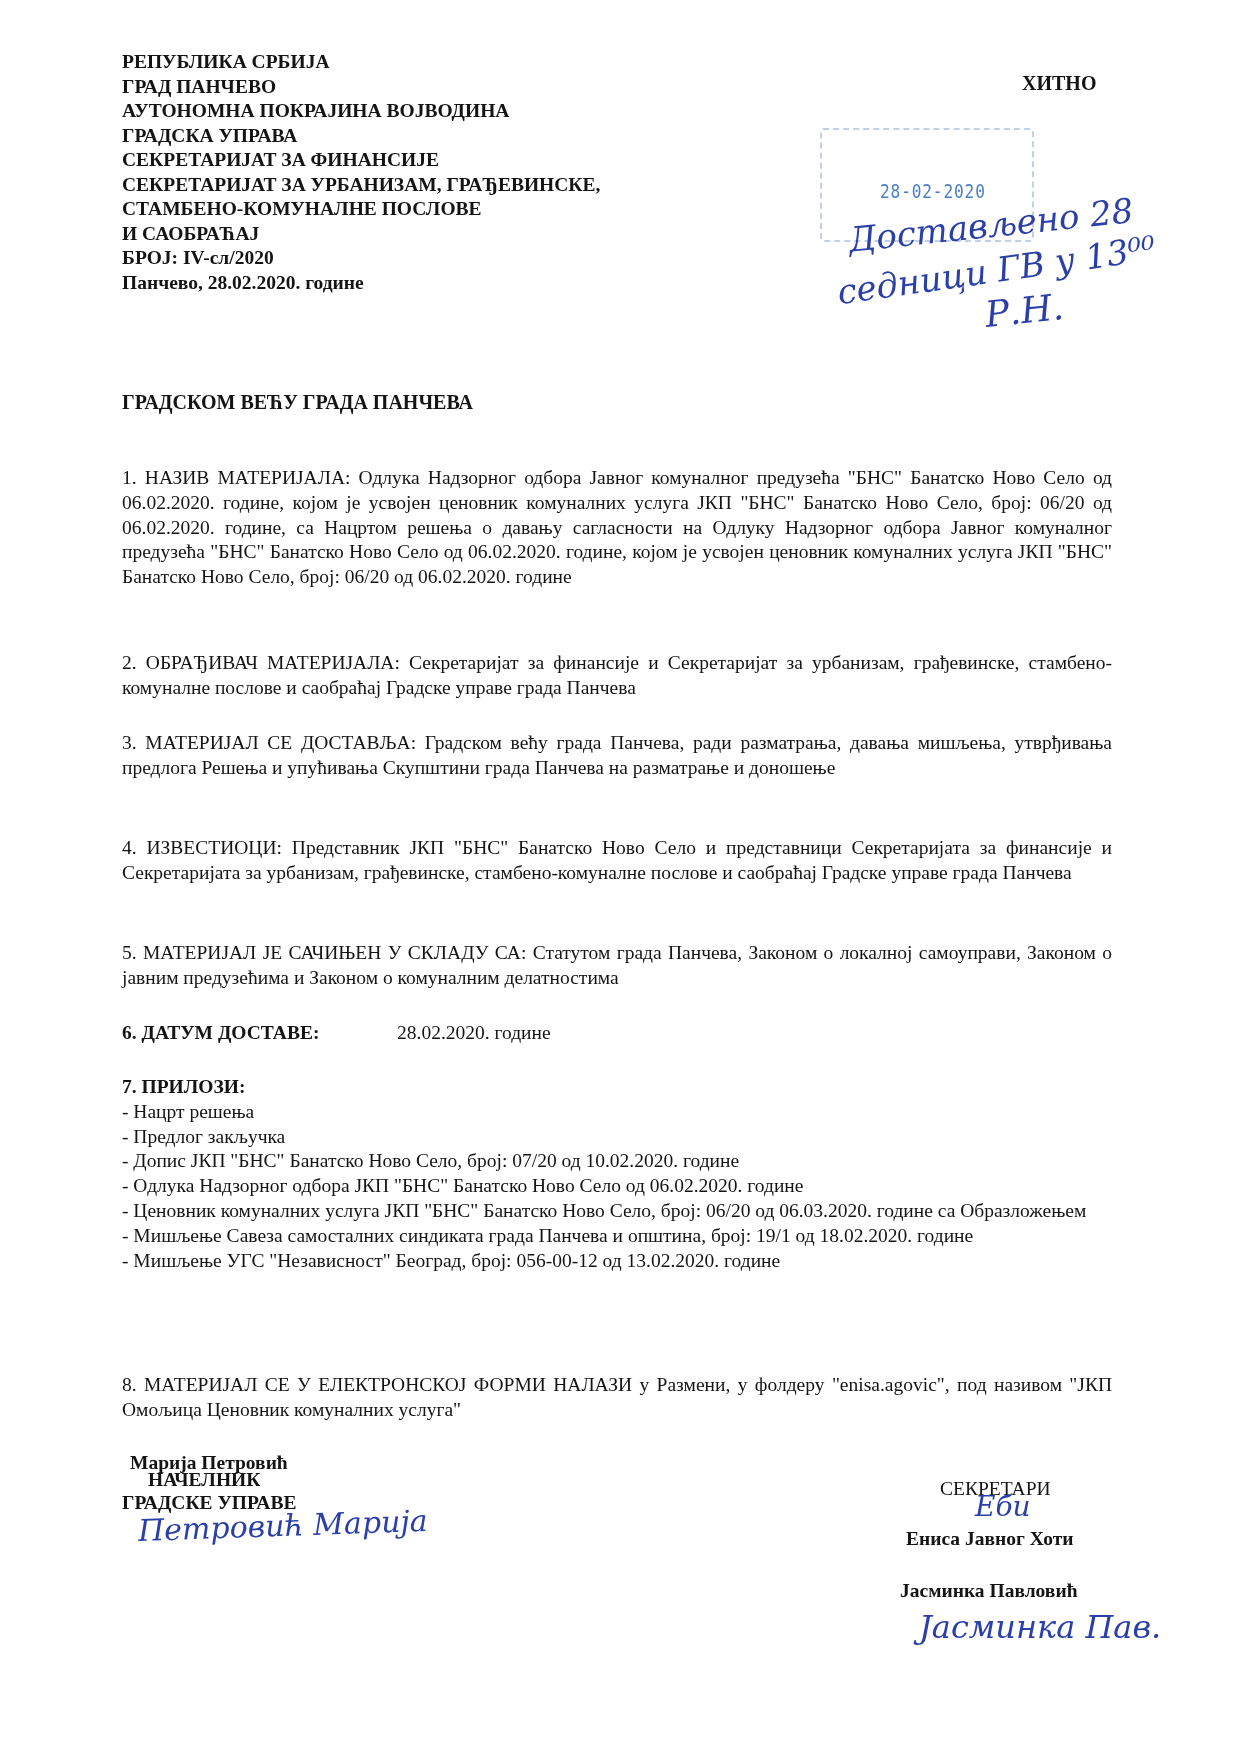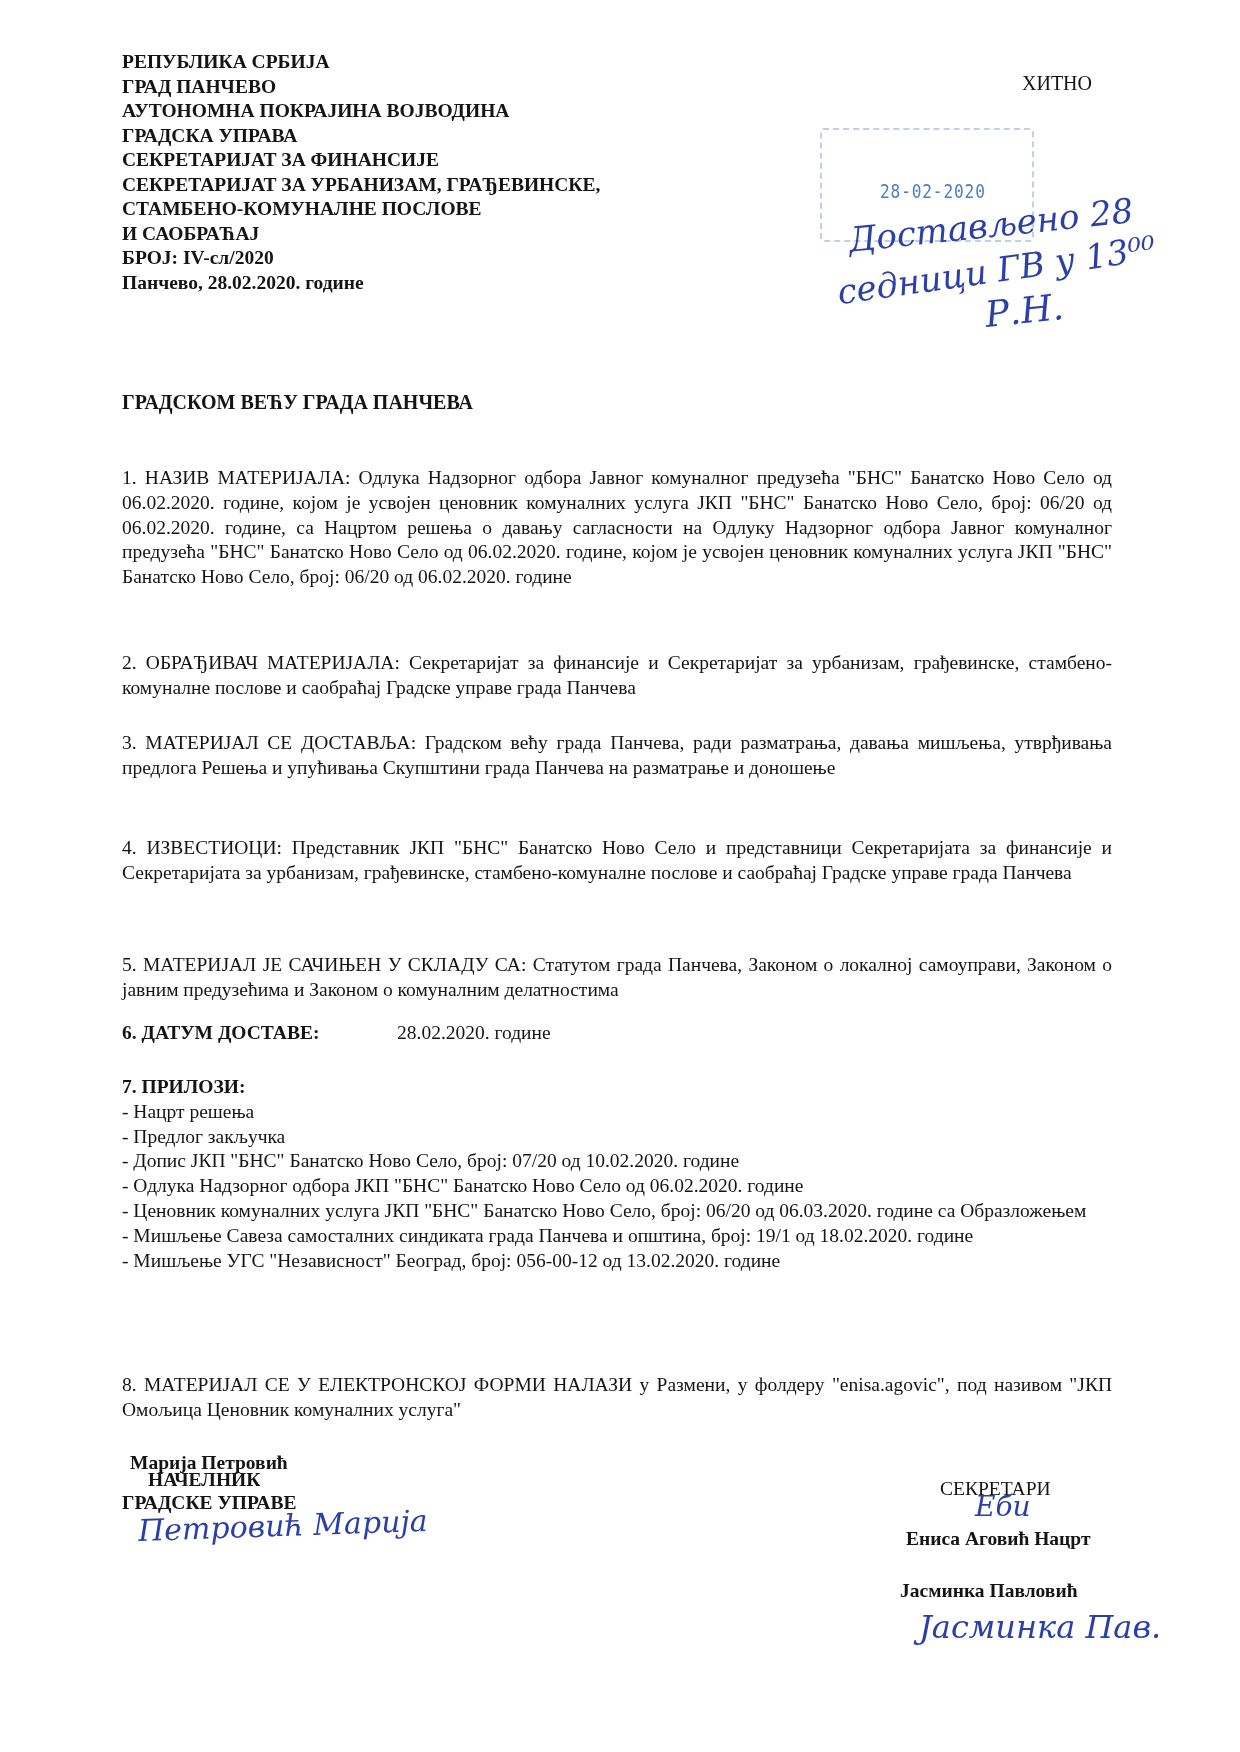--- a/index.html
+++ b/index.html
@@ -6,21 +6,21 @@
     body {
       width: 1240px; height: 1752px; position: relative; overflow: hidden;
       font-family: "Liberation Serif", "DejaVu Serif", serif; color: #141414;
     }
     .abs { position: absolute; }
     .header-block {
       left: 122px; top: 50px; font-weight: bold; font-size: 19.5px; line-height: 24.5px;
     }
     .header-block div { white-space: nowrap; }
     .urgent {
-      left: 1022px; top: 72px; font-weight: normal; font-size: 20px;
+      left: 1022px; top: 72px; font-weight: bold; font-size: 20px;
     }
     .stamp {
       left: 820px; top: 128px; width: 210px; height: 110px;
       border: 2px dashed rgba(120,150,200,0.45);
       border-radius: 3px;
     }
     .stamp-date {
       left: 880px; top: 180px; font-family: "DejaVu Sans Mono", monospace; font-size: 19px;
       color: #4a7fc8; letter-spacing: 1px; transform: scaleX(0.85); transform-origin: left;
     }
@@ -35,21 +35,21 @@
     }
     .body-text {
       left: 122px; width: 990px; font-size: 19.5px; line-height: 24.8px; text-align: justify;
     }
     .body-text b { font-weight: normal; }
     .narrow { font-family: "Liberation Sans Narrow", "Liberation Serif", serif; }
     .sec1 { top: 466px; }
     .sec2 { top: 651px; }
     .sec3 { top: 731px; }
     .sec4 { top: 836px; }
-    .sec5 { top: 941px; margin-top: 12px; }
+    .sec5 { top: 941px; }
     .sec6 { top: 1021px; font-size: 19.5px; }
     .sec6 .label { font-weight: bold; display: inline-block; width: 275px; }
     .sec7 { top: 1075px; }
     .sec7 .title { font-weight: bold; }
     .sec7 .item { text-align: justify; }
     .sec8 { top: 1373px; }
     .sign-left-title {
       left: 148px; top: 1468px; font-weight: bold; font-size: 19.5px; line-height: 24px;
     }
     .sign-left-title2 { left: 122px; top: 1492px; font-weight: bold; font-size: 19.5px; text-align: right; }
@@ -126,15 +126,15 @@
   <b>8. МАТЕРИЈАЛ СЕ У ЕЛЕКТРОНСКОЈ ФОРМИ НАЛАЗИ</b><span> у Размени, у фолдеру "enisa.agovic", под називом "ЈКП Омољица Ценовник комуналних услуга"</span>
 </div>
 
 <div class="abs sign-left-title">НАЧЕЛНИК</div>
 <div class="abs sign-left-title2">ГРАДСКЕ УПРАВЕ</div>
 <div class="abs handwriting sig-left">Петровић Марија</div>
 <div class="abs sign-left-name">Марија Петровић</div>
 
 <div class="abs sign-right-title">СЕКРЕТАРИ</div>
 <div class="abs handwriting sig-right1">Еби</div>
-<div class="abs sign-right-name1">Ениса Аговић Нацрт</div>
+<div class="abs sign-right-name1">Ениса Јавног Хоти</div>
 <div class="abs sign-right-name2">Јасминка Павловић</div>
 <div class="abs handwriting sig-right2">Јасминка Пав.</div>
 
 </body></html>

